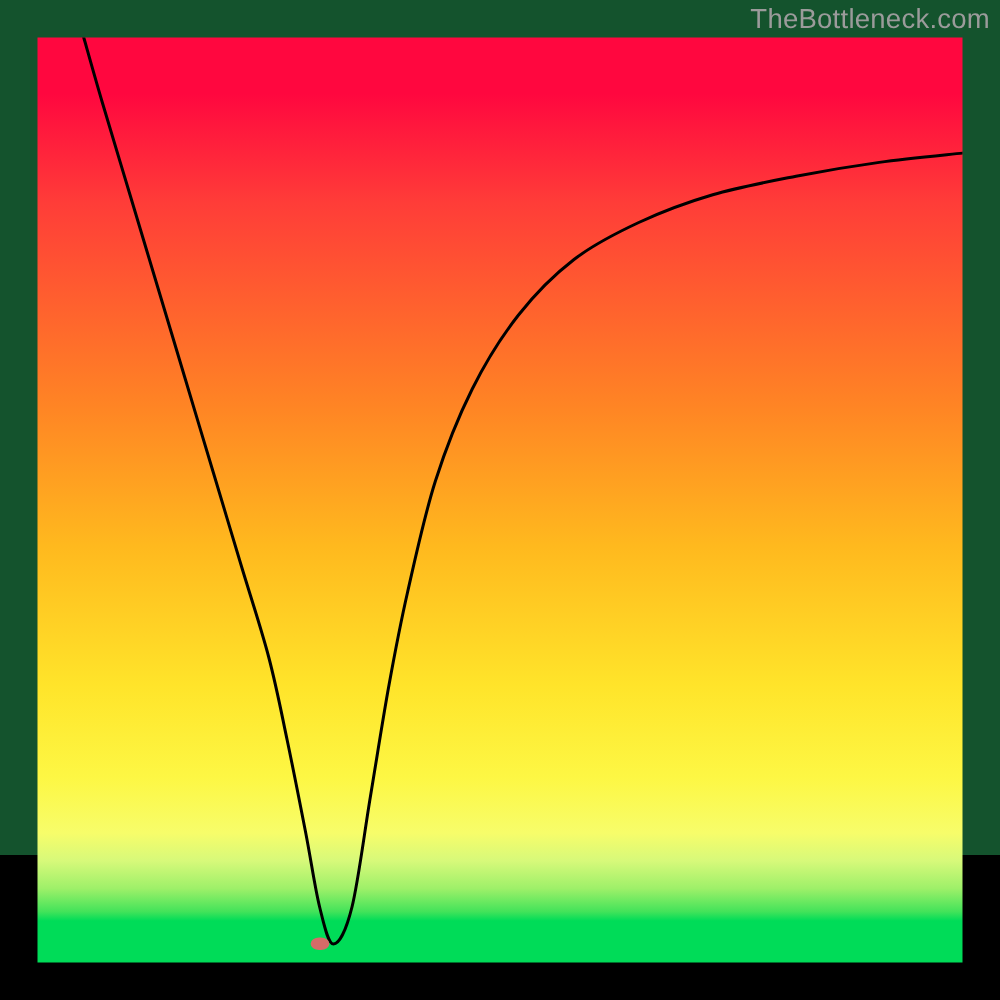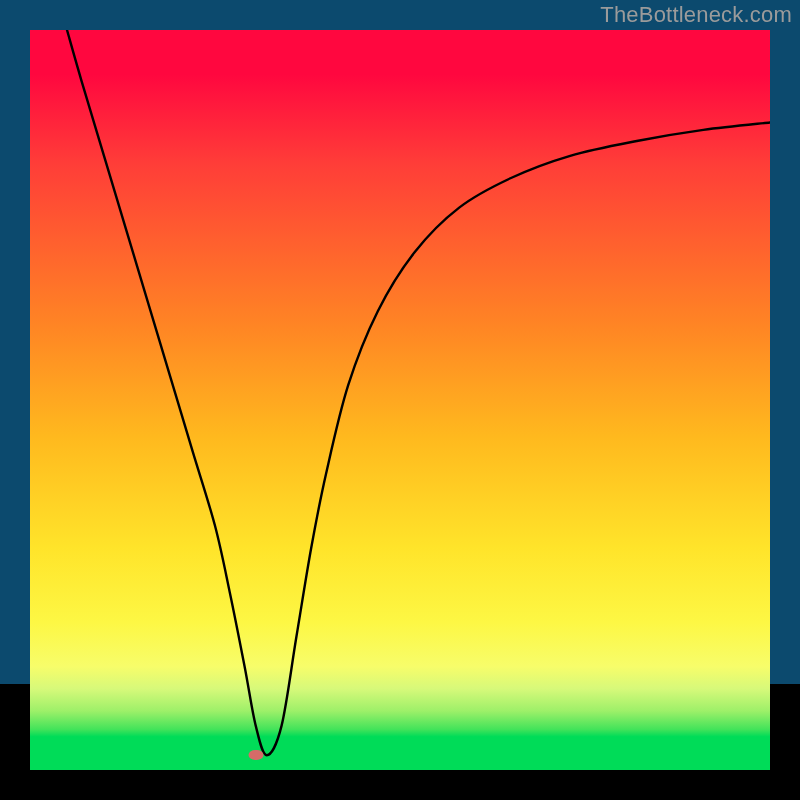--- a/index.html
+++ b/index.html
@@ -8,21 +8,21 @@
     width: 800px;
     height: 800px;
     overflow: hidden;
     background: #000;
     font-family: Arial, Helvetica, sans-serif;
   }
   .stage {
     position: relative;
     width: 800px;
     height: 684px;
-    background: #0c4a6e;
+    background: #14532d;
   }
   .plot-area {
     position: absolute;
     left: 30px;
     top: 30px;
     width: 740px;
     height: 740px;
     
     background: linear-gradient(
       to bottom,

